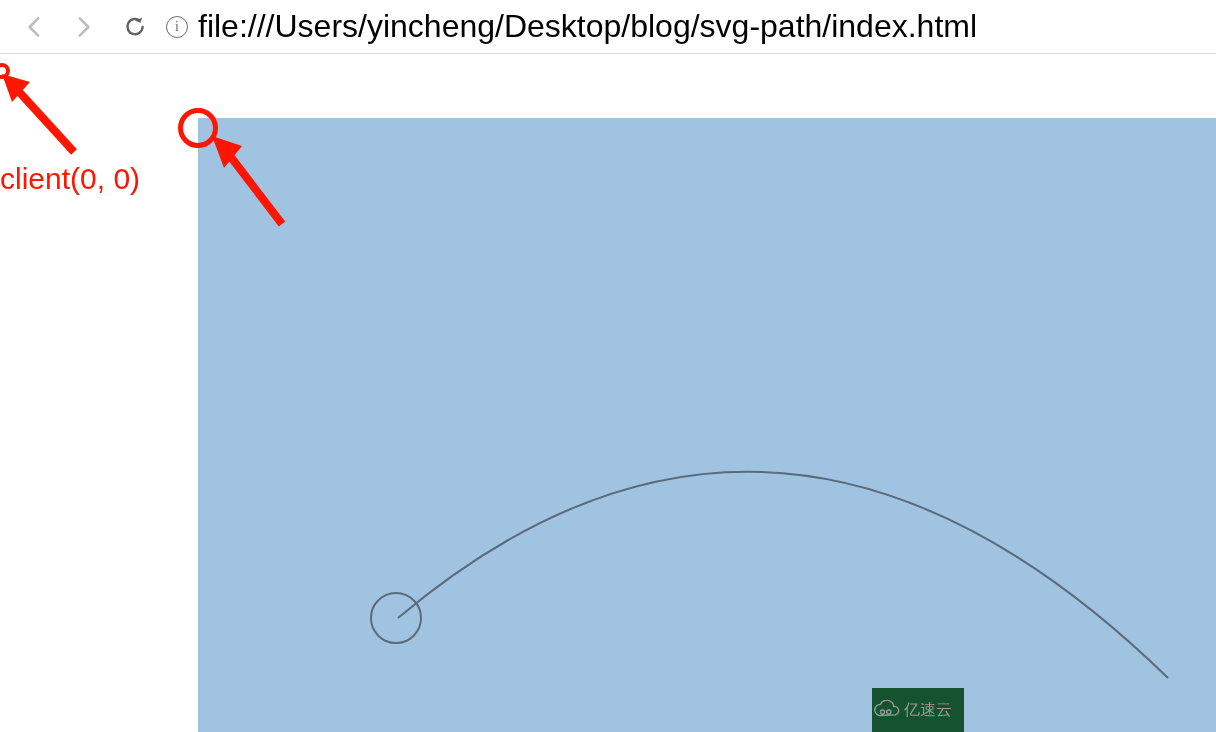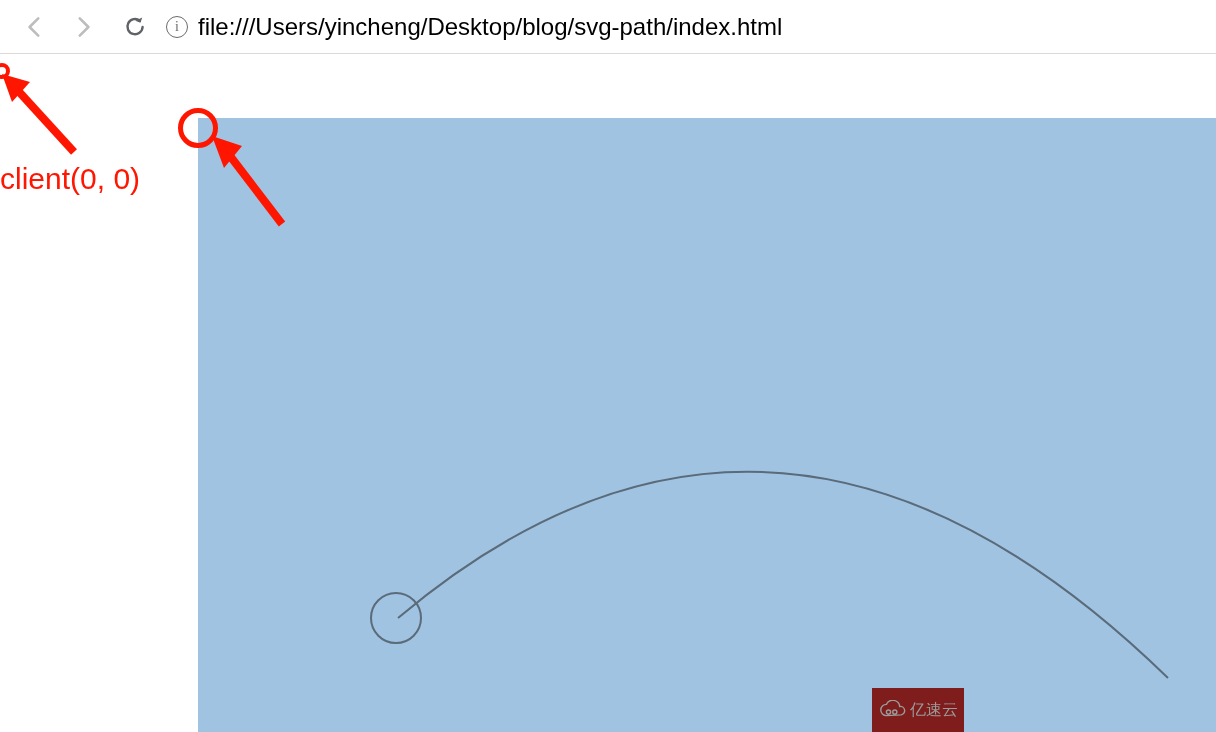--- a/index.html
+++ b/index.html
@@ -34,21 +34,21 @@
     width:22px; height:22px;
     border:1.5px solid #6b6b6b;
     border-radius:50%;
     display:flex; align-items:center; justify-content:center;
     color:#6b6b6b;
     font-size:14px;
     font-family: Georgia, serif;
     line-height:1;
   }
   .url-text {
-    font-size:24px;
+    font-size:32px;
     color:#000;
     white-space:nowrap;
     overflow:hidden;
   }
 
   
   .page {
     position: relative;
     width: 964px;
     height: 678px; 
@@ -96,24 +96,23 @@
     position:absolute;
     left:0; top:0;
     width:100%; height:100%;
   }
 
   
   .watermark {
     position:absolute;
     right:0; bottom:0;
     width:92px; height:44px;
-    background:#7f1d1d;
+    background:#14532d;
     display:flex;
     align-items:center;
-    justify-content:center;
     gap:4px;
     color:#9b9b9b;
     font-size:16px;
   }
   .watermark svg { flex:0 0 auto; }
 </style>
 </head>
 <body>
 
 <div class="toolbar">

